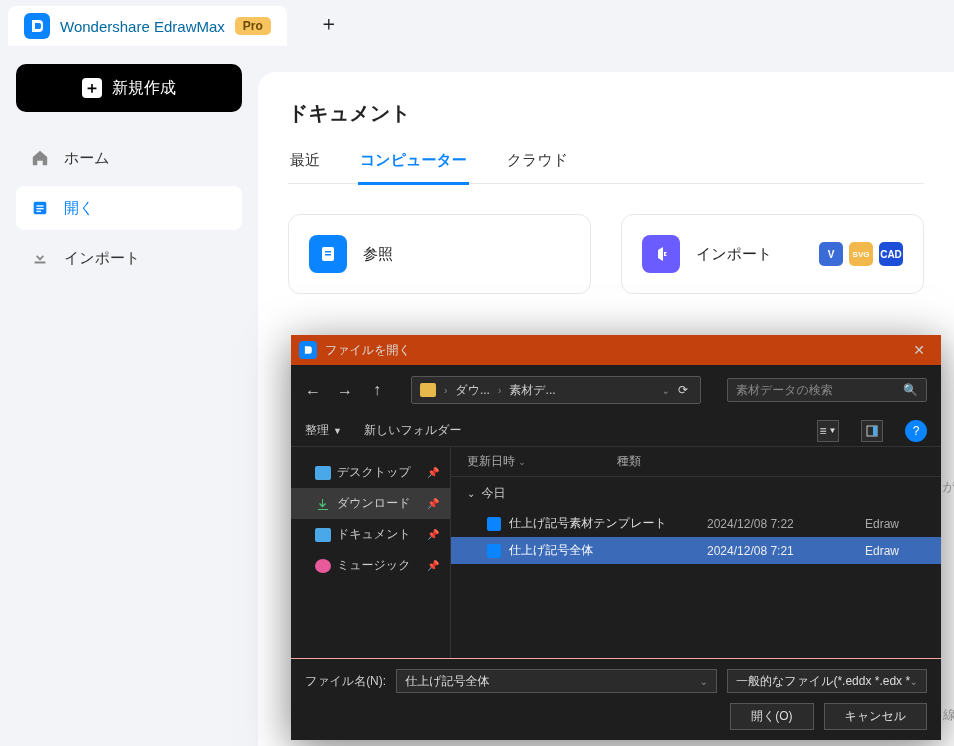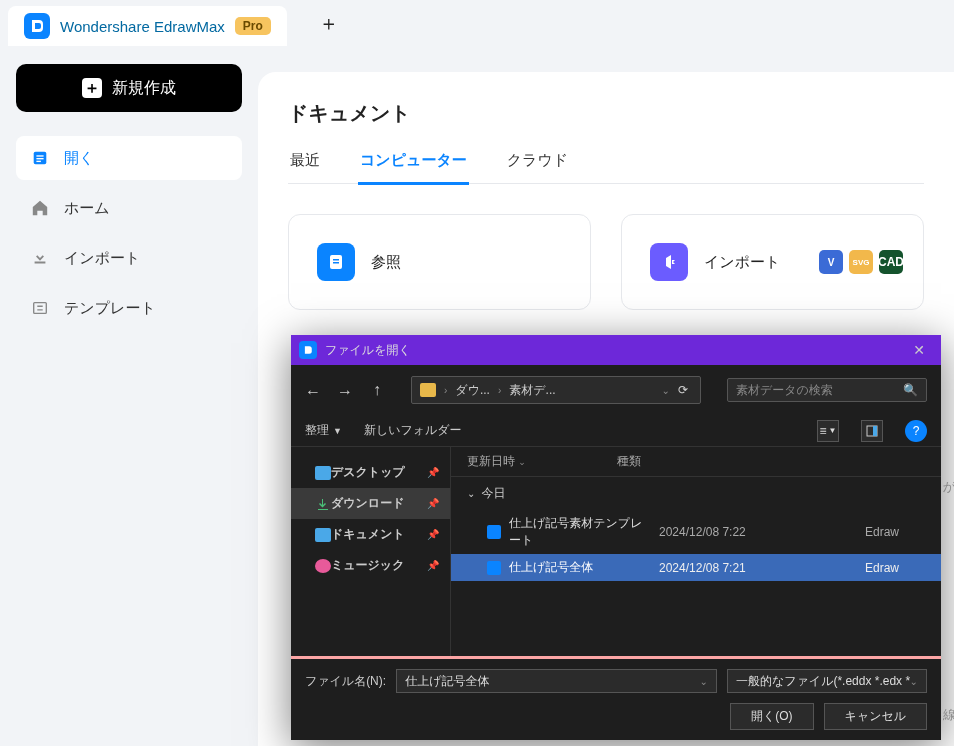--- a/index.html
+++ b/index.html
@@ -22,29 +22,29 @@
 .nav-item.active { background: #fff; color: #0a84ff; }
 .nav-icon { width: 20px; height: 20px; display: flex; align-items: center; justify-content: center; }
 
 
 .content { flex: 1; background: #fff; border-radius: 18px 0 0 0; padding: 28px 30px; margin-top: 26px; position: relative; }
 .page-title { font-size: 20px; font-weight: 700; color: #222; margin-bottom: 24px; }
 .tabs { display: flex; gap: 36px; border-bottom: 1px solid #e6e8ec; margin-bottom: 30px; }
 .tab-item { padding: 0 2px 12px; font-size: 15px; color: #333; cursor: pointer; }
 .tab-item.active { color: #0a84ff; border-bottom: 3px solid #0a84ff; font-weight: 600; margin-bottom: -2px; }
 .cards { display: flex; gap: 30px; }
-.card { flex: 1; border: 1px solid #e6e8ec; border-radius: 12px; padding: 28px; display: flex; align-items: center; gap: 16px; cursor: pointer; position: relative; }
+.card { flex: 1; border: 1px solid #e6e8ec; border-radius: 12px; padding: 20px; display: flex; align-items: center; gap: 16px; cursor: pointer; position: relative; }
 .card-icon { width: 38px; height: 38px; border-radius: 8px; display: flex; align-items: center; justify-content: center; color: #fff; font-weight: 700; }
 .card-label { font-size: 15px; color: #222; }
 .badges { position: absolute; right: 20px; display: flex; gap: 6px; }
 .badge { width: 24px; height: 24px; border-radius: 5px; display: flex; align-items: center; justify-content: center; font-size: 10px; font-weight: 700; color: #fff; }
 
 
 .dialog { position: absolute; left: 291px; top: 335px; width: 650px; height: 405px; background: #1e1e1e; color: #ddd; display: flex; flex-direction: column; box-shadow: 0 8px 40px rgba(0,0,0,0.5); }
-.dialog-header { height: 30px; background: #6d28d9; display: flex; align-items: center; padding: 0 8px; gap: 8px; }
+.dialog-header { height: 30px; background: #c2410c; display: flex; align-items: center; padding: 0 8px; gap: 8px; }
 .dialog-logo { width: 18px; height: 18px; background: #0a84ff; border-radius: 4px; display: flex; align-items: center; justify-content: center; font-size: 11px; color: #fff; }
 .dialog-title { font-size: 12px; flex: 1; }
 .dialog-close { color: #ccc; cursor: pointer; font-size: 14px; padding: 4px 8px; }
 
 .dialog-nav { height: 50px; display: flex; align-items: center; padding: 0 14px; gap: 16px; }
 .nav-arrow { color: #ccc; cursor: pointer; width: 16px; text-align: center; }
 .path-bar { flex: 1; background: #2b2b2b; border: 1px solid #555; height: 28px; border-radius: 2px; display: flex; align-items: center; padding: 0 8px; gap: 8px; font-size: 12px; margin: 0 10px; }
 .folder-ico { width: 16px; height: 14px; background: #e8b84a; border-radius: 2px; }
 .path-seg { color: #ccc; }
 .path-chev { color: #888; font-size: 10px; }
@@ -53,41 +53,41 @@
 .search-box .sicon { margin-left: auto; color: #aaa; }
 
 .dialog-toolbar { height: 32px; display: flex; align-items: center; padding: 0 14px; gap: 22px; border-bottom: 1px solid #333; font-size: 12px; }
 .tb-item { color: #ccc; cursor: pointer; display: flex; align-items: center; gap: 4px; }
 .tb-spacer { flex: 1; }
 .tb-btn { width: 22px; height: 22px; border: 1px solid #555; background: #2b2b2b; display: flex; align-items: center; justify-content: center; cursor: pointer; }
 .help-btn { width: 22px; height: 22px; background: #0a84ff; border-radius: 50%; display: flex; align-items: center; justify-content: center; color: #fff; font-size: 12px; cursor: pointer; }
 
 .dialog-body { flex: 1; display: flex; overflow: hidden; }
 .dialog-sidebar { width: 160px; border-right: 1px solid #333; padding: 10px 0; }
-.ds-item { display: flex; align-items: center; gap: 0; padding: 7px 24px; font-size: 12px; color: #ccc; cursor: pointer; position: relative; font-weight: bold; }
+.ds-item { display: flex; align-items: center; gap: 6px; padding: 7px 24px; font-size: 12px; color: #ccc; cursor: pointer; position: relative; }
 .ds-item.sel { background: #3a3a3a; }
 .ds-pin { position: absolute; right: 10px; color: #666; font-size: 10px; }
 .ds-ico { width: 16px; height: 14px; border-radius: 2px; }
 
 .dialog-files { flex: 1; display: flex; flex-direction: column; }
 .file-header { display: flex; padding: 6px 16px; font-size: 12px; color: #aaa; border-bottom: 1px solid #333; }
 .col-name { flex: 1; }
 .col-date { width: 150px; }
 .col-type { width: 60px; }
 .file-group { padding: 8px 16px; font-size: 12px; color: #ccc; display: flex; align-items: center; gap: 6px; }
 .file-row { display: flex; padding: 5px 16px 5px 36px; font-size: 12px; align-items: center; gap: 8px; cursor: pointer; }
 .file-row.sel { background: #3a6ab8; color: #fff; }
 .file-ico { width: 14px; height: 14px; background: #0a84ff; border-radius: 2px; flex-shrink: 0; }
 .file-name { flex: 1; }
 .file-date { width: 150px; color: #aaa; }
 .file-row.sel .file-date { color: #eee; }
-.file-type { width: 60px; color: #aaa; margin-left: 48px; }
+.file-type { width: 60px; color: #aaa; }
 .file-row.sel .file-type { color: #eee; }
 
-.dialog-footer { padding: 10px 14px; display: flex; flex-direction: column; gap: 10px; border-top: 3px solid #fca5a5; }
+.dialog-footer { padding: 10px 14px; display: flex; flex-direction: column; gap: 10px; border-top: 1px solid #fca5a5; }
 .fn-row { display: flex; align-items: center; gap: 10px; font-size: 12px; }
 .fn-label { color: #ccc; }
 .fn-input { flex: 1; background: #2b2b2b; border: 1px solid #555; height: 24px; color: #ddd; padding: 0 8px; font-size: 12px; display: flex; align-items: center; justify-content: space-between; }
 .fn-select { width: 200px; background: #2b2b2b; border: 1px solid #555; height: 24px; color: #ddd; padding: 0 8px; font-size: 12px; display: flex; align-items: center; justify-content: space-between; }
 .btn-row { display: flex; justify-content: flex-end; gap: 10px; }
 .dlg-btn { background: #2b2b2b; border: 1px solid #555; color: #ddd; padding: 4px 20px; font-size: 12px; cursor: pointer; }
 
 .partial-text { position: absolute; right: -2px; top: 478px; font-size: 13px; color: #888; }
 .partial-text2 { position: absolute; right: -2px; bottom: 22px; font-size: 13px; color: #888; }
 </style>
@@ -106,55 +106,46 @@
   </div>
   <div class="new-tab">＋</div>
 </div>
 
 <div class="workspace">
   <div class="sidebar">
     <button class="new-btn">
       <span class="plus-icon">＋</span>
       <span>新規作成</span>
     </button>
+    <div class="nav-item">
+      <span class="nav-icon">
+          <svg width="18" height="18" viewBox="0 0 20 20" fill="#888">
+            <path d="M10 2l8 7v9h-5v-5H7v5H2v-9z"></path>
+          </svg>
+        </span>
+      <span>ホーム</span>
+    </div>
     <div class="nav-item active">
       <span class="nav-icon">
           <svg width="18" height="18" viewBox="0 0 20 20" fill="#0a84ff">
             <rect x="3" y="3" width="14" height="14" rx="2"></rect>
             <rect x="6" y="7" width="8" height="1.5" fill="#fff"></rect>
             <rect x="6" y="10" width="8" height="1.5" fill="#fff"></rect>
             <rect x="6" y="13" width="5" height="1.5" fill="#fff"></rect>
           </svg>
         </span>
       <span>開く</span>
     </div>
     <div class="nav-item">
       <span class="nav-icon">
           <svg width="18" height="18" viewBox="0 0 20 20" fill="#888">
-            <path d="M10 2l8 7v9h-5v-5H7v5H2v-9z"></path>
-          </svg>
-        </span>
-      <span>ホーム</span>
-    </div>
-    <div class="nav-item">
-      <span class="nav-icon">
-          <svg width="18" height="18" viewBox="0 0 20 20" fill="#888">
             <path d="M4 14h12v2H4zM10 2v8l3-3 1.4 1.4L10 13 5.6 8.4 7 7l3 3V2z"></path>
           </svg>
         </span>
       <span>インポート</span>
-    </div>
-    <div class="nav-item">
-      <span class="nav-icon">
-          <svg width="18" height="18" viewBox="0 0 20 20" fill="none" stroke="#888" stroke-width="1.5">
-            <rect x="3" y="4" width="14" height="12" rx="1"></rect>
-            <path d="M7 8h6M7 12h6"></path>
-          </svg>
-        </span>
-      <span>テンプレート</span>
     </div>
   </div>
 
   <div class="content">
     <div class="page-title">ドキュメント</div>
     <div class="tabs">
       <div class="tab-item">最近</div>
       <div class="tab-item active">コンピューター</div>
       <div class="tab-item">クラウド</div>
     </div>
@@ -173,21 +164,21 @@
         <div class="card-icon" style="background:#6b5cff">
           <svg width="20" height="20" viewBox="0 0 20 20" fill="#fff">
               <path d="M12 3v14l-5-3V6z"></path>
               <path d="M13 8h3l-2 2 2 2h-3z"></path>
             </svg>
         </div>
         <span class="card-label">インポート</span>
         <div class="badges">
           <div class="badge" style="background:#3b6bd6">V</div>
           <div class="badge" style="background:#f2b84b;font-size:8px">SVG</div>
-          <div class="badge" style="background:#14532d;font-size:12px">CAD</div>
+          <div class="badge" style="background:#1d4ed8;font-size:10px">CAD</div>
         </div>
       </div>
     </div>
   </div>
 </div>
 
 <div class="dialog">
   <div class="dialog-header">
     <div class="dialog-logo">
       <svg width="10" height="10" viewBox="0 0 16 16">

